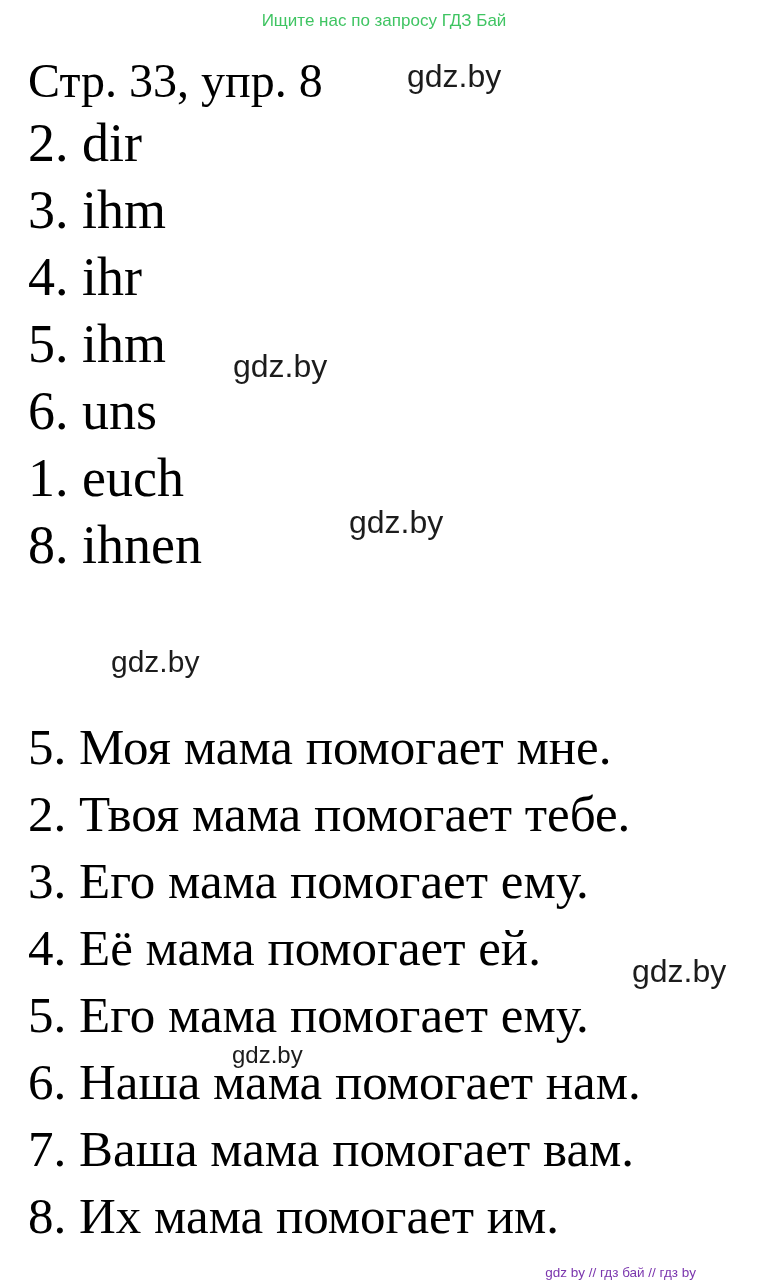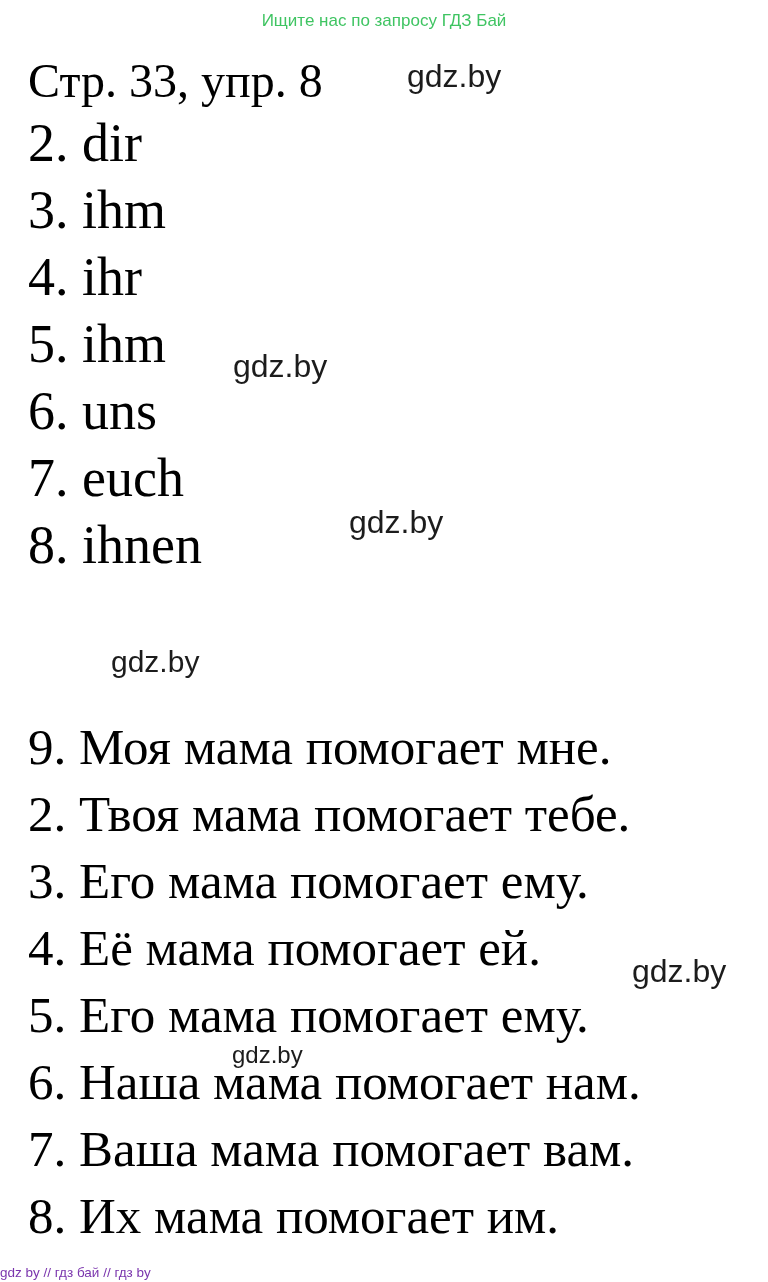--- a/index.html
+++ b/index.html
@@ -63,21 +63,21 @@
   .russian-list {
     top: 706px;
     font-size: 51px;
     line-height: 67px;
   }
   .footer-tags {
     position: absolute;
     top: 1257px;
     left: 0;
     width: 696px;
-    text-align: left;
+    text-align: right;
     font-family: "Liberation Sans", sans-serif;
     font-size: 13.5px;
     color: #7a35ad;
     white-space: nowrap;
   }
 </style>
 </head>
 <body>
 
 <div class="page">
@@ -87,32 +87,32 @@
   <h1 class="page-title">Стр. 33, упр. 8</h1>
 
   <span class="wm wm-title">gdz.by</span>
 
   <ol class="answer-list german-list">
     <li>2. dir</li>
     <li>3. ihm</li>
     <li>4. ihr</li>
     <li>5. ihm</li>
     <li>6. uns</li>
-    <li>7. euch</li>
+    <li>1. euch</li>
     <li>8. ihnen</li>
   </ol>
 
   <span class="wm wm-2">gdz.by</span>
 
   <span class="wm wm-3">gdz.by</span>
 
   <span class="wm wm-4">gdz.by</span>
 
   <ol class="answer-list russian-list">
-    <li>9. Моя мама помогает мне.</li>
+    <li>5. Моя мама помогает мне.</li>
     <li>2. Твоя мама помогает тебе.</li>
     <li>3. Его мама помогает ему.</li>
     <li>4. Её мама помогает ей.</li>
     <li>5. Его мама помогает ему.</li>
     <li>6. Наша мама помогает нам.</li>
     <li>7. Ваша мама помогает вам.</li>
     <li>8. Их мама помогает им.</li>
   </ol>
 
   <span class="wm wm-5">gdz.by</span>

